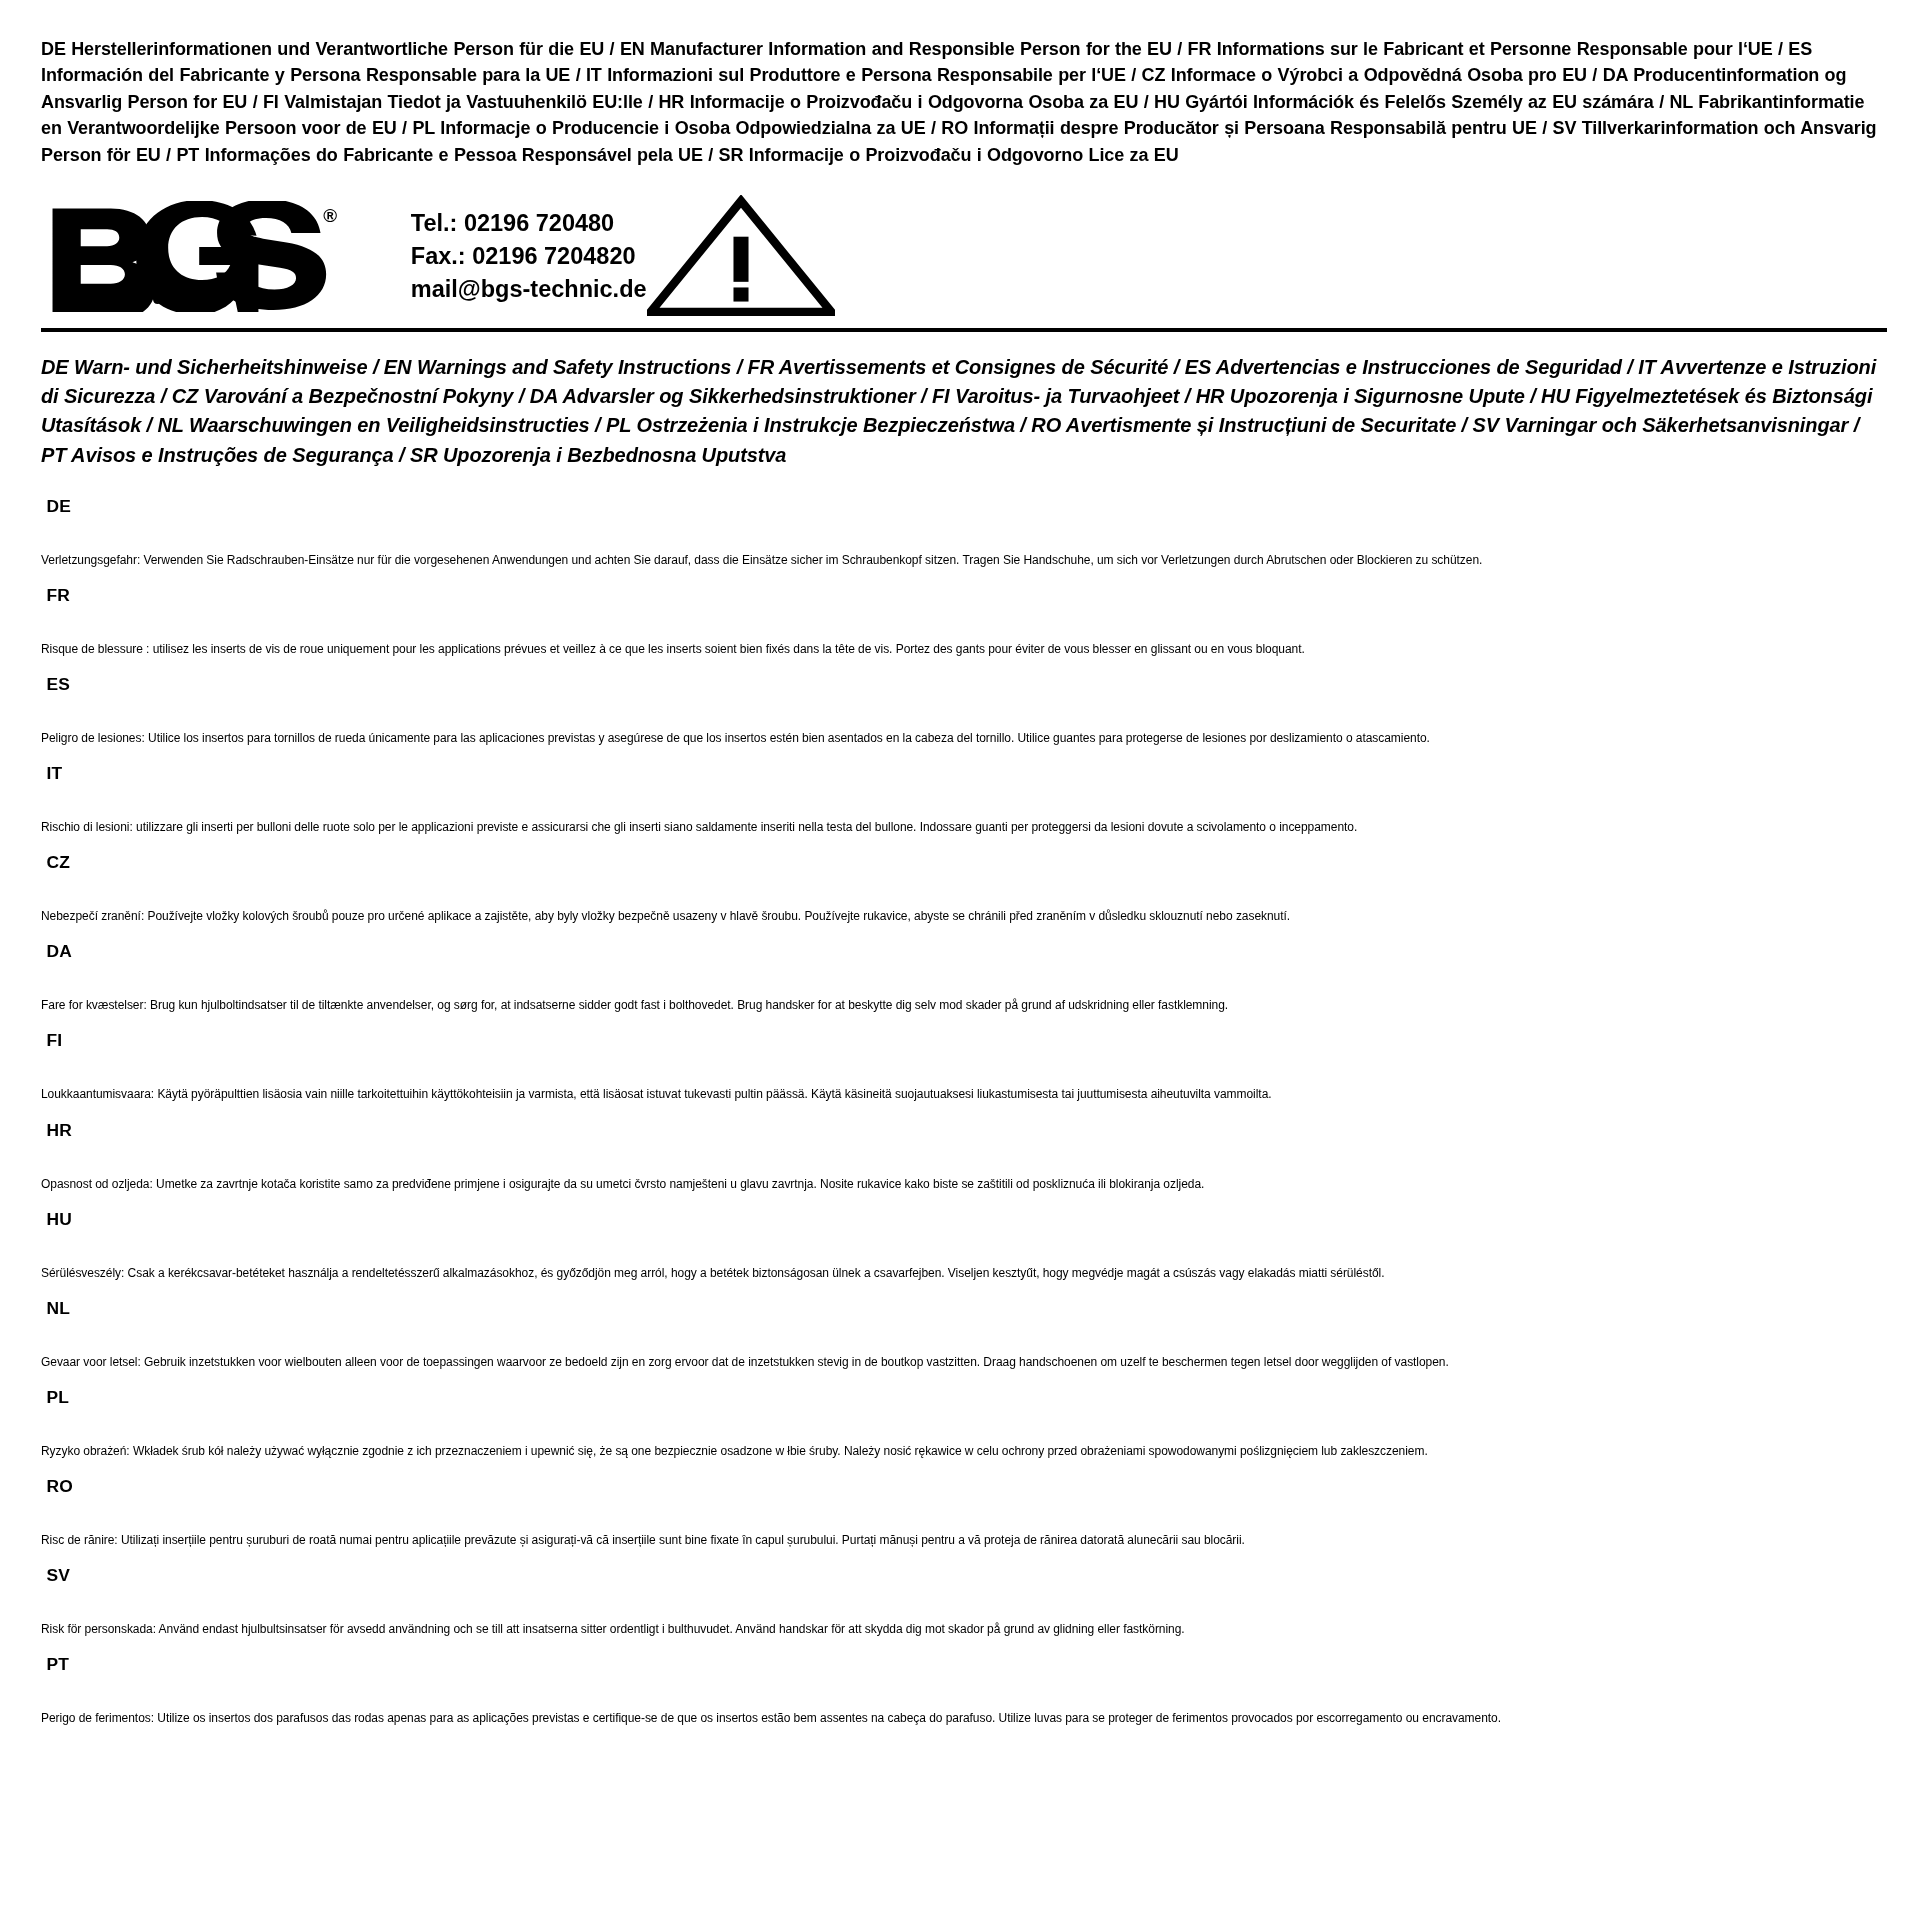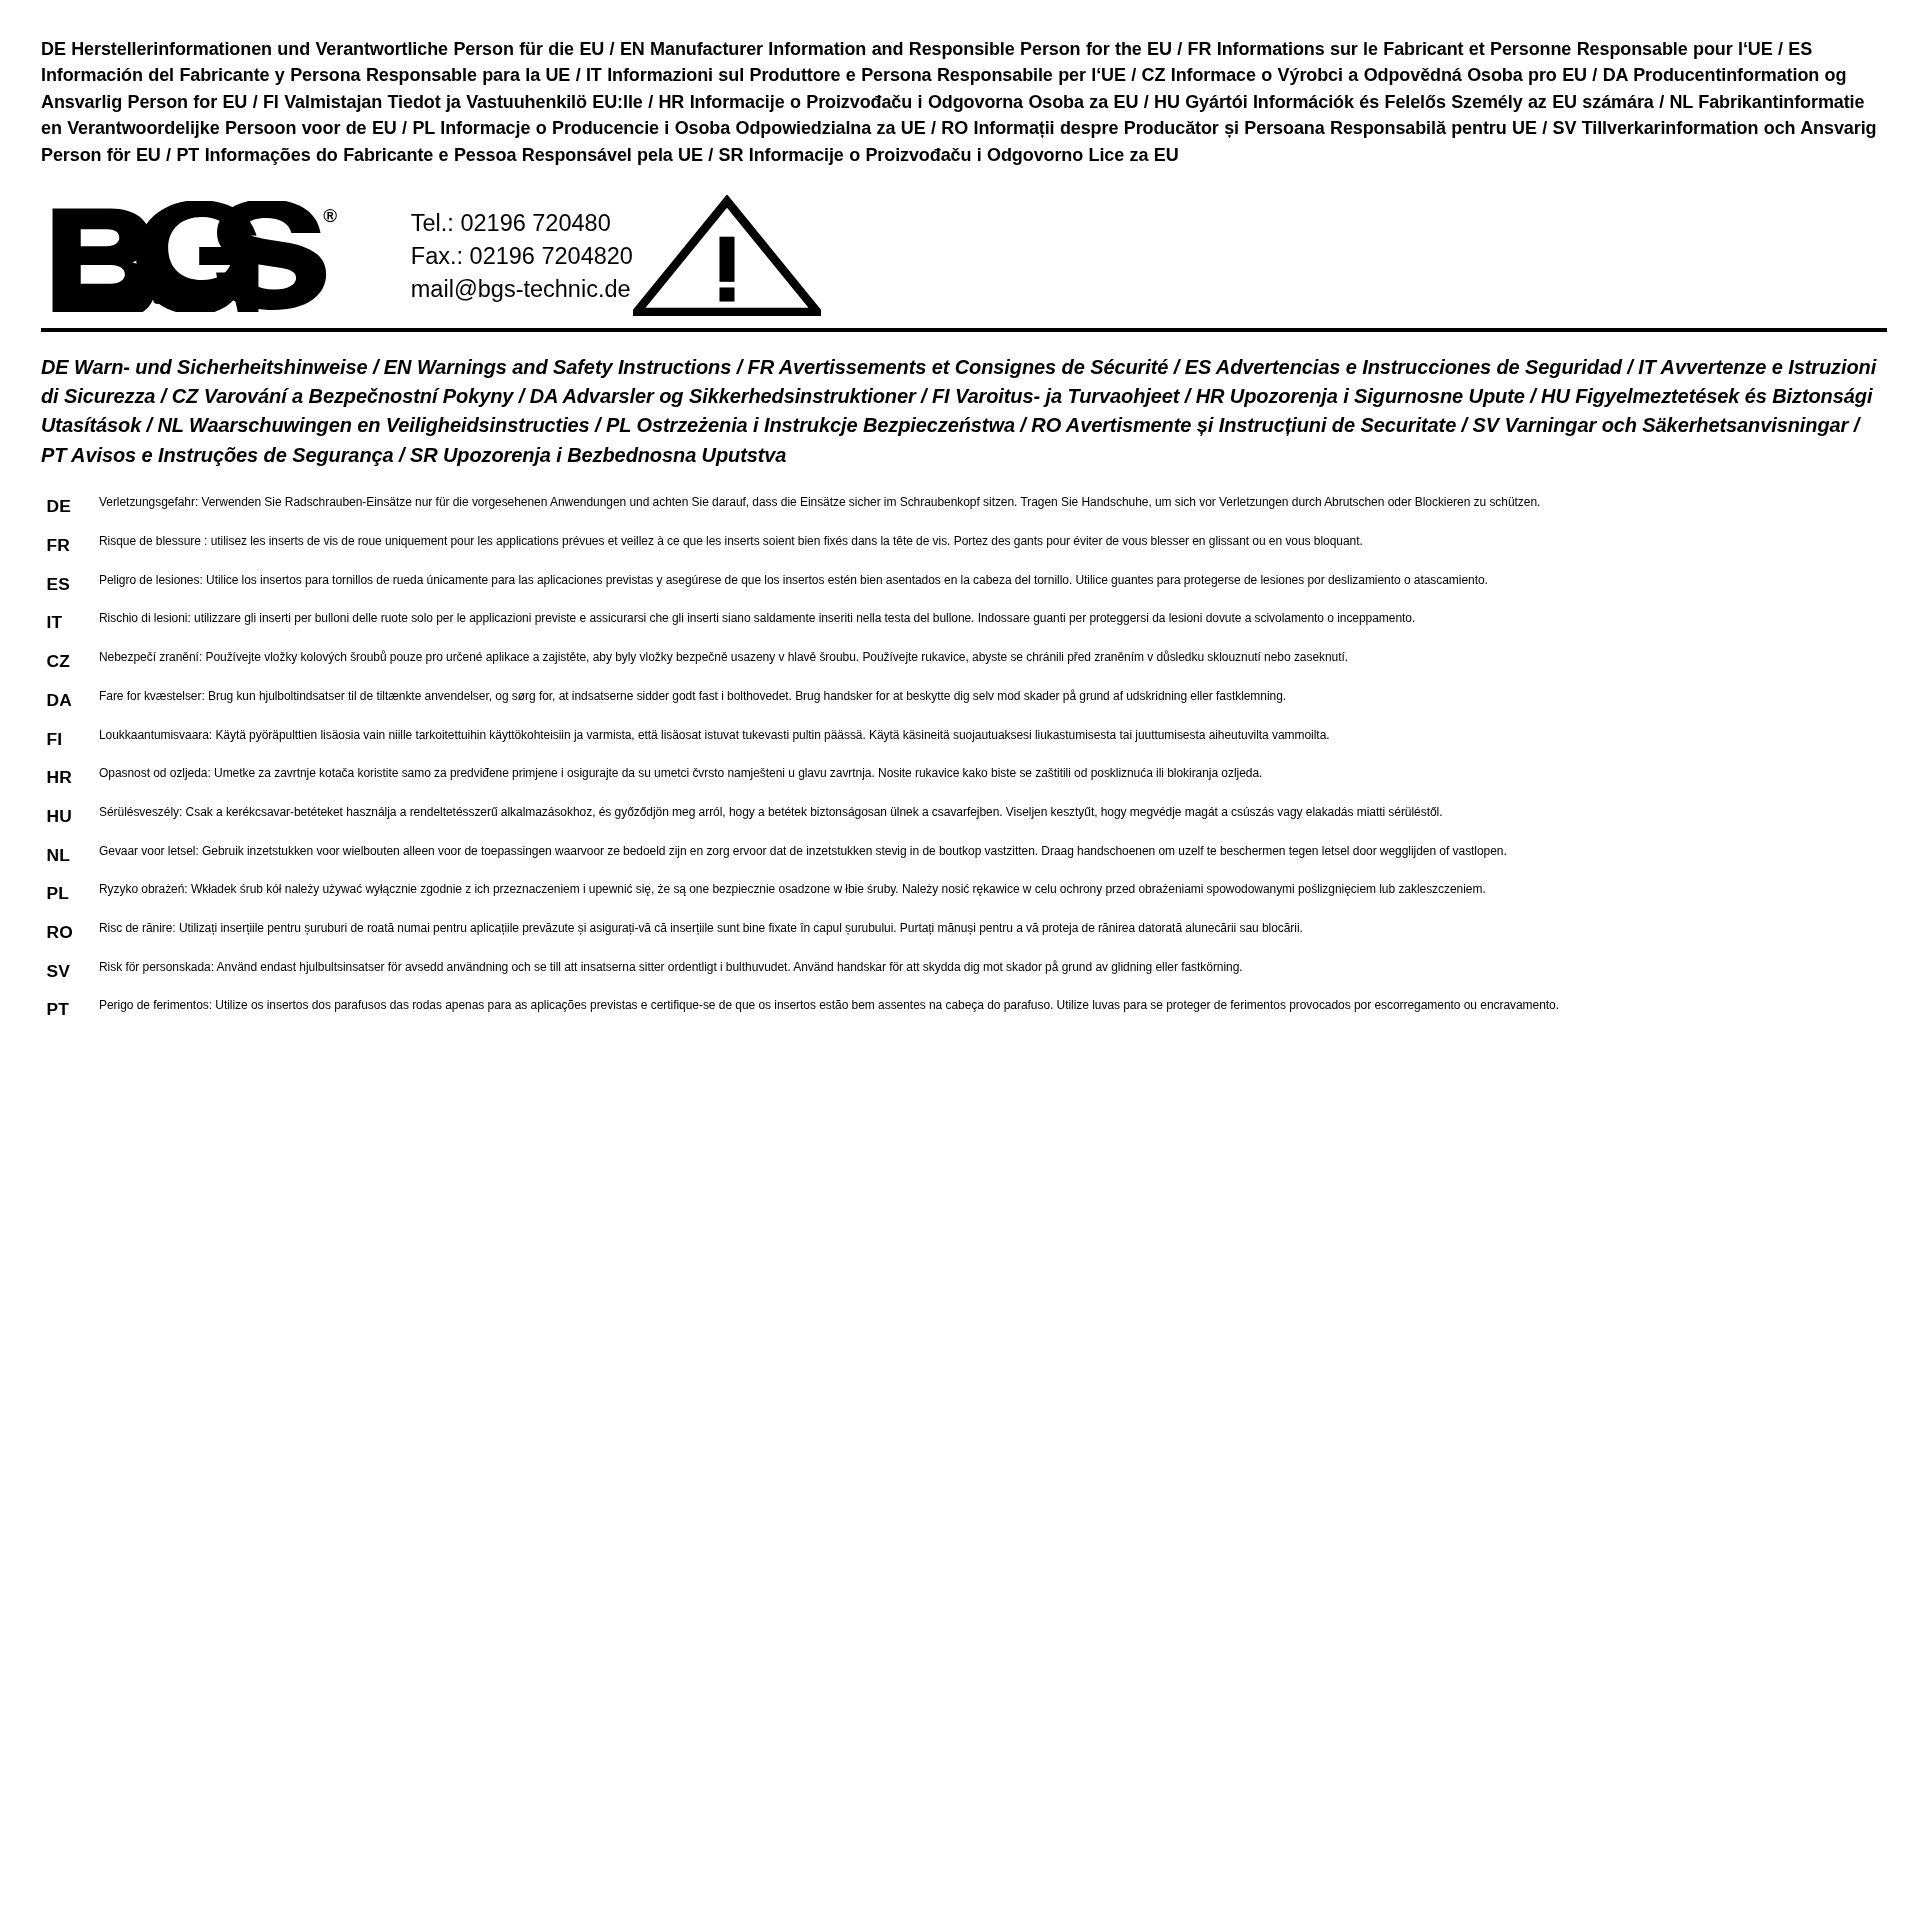--- a/index.html
+++ b/index.html
@@ -53,20 +53,21 @@
     line-height: 1.42;
     padding-left: 9.4px;
     white-space: nowrap;
   }
   .contact {
     flex: 0 0 auto;
     font-size: 23.5px;
     line-height: 1.42;
     padding-left: 55px;
     white-space: nowrap;
+    font-weight: bold;
   }
   .web {
     flex: 1 1 auto;
     text-align: center;
     font-size: 28px;
     font-weight: bold;
     letter-spacing: 0.3px;
     padding-left: 28px;
     padding-right: 9.4px;
   }
@@ -84,20 +85,21 @@
     margin: 21px 0 24.5px 0;
     font-style: italic;
   }
 
   
   .warn-list { margin: 0; padding: 0; }
   .warn-row {
     display: flex;
     align-items: flex-start;
     margin-bottom: 14px;
+    flex-direction: column;
   }
   .warn-code {
     flex: 0 0 58px;
     font-size: 17.4px;
     font-weight: bold;
     line-height: 1.42;
     padding-left: 5.6px;
     box-sizing: border-box;
   }
   .warn-text {

